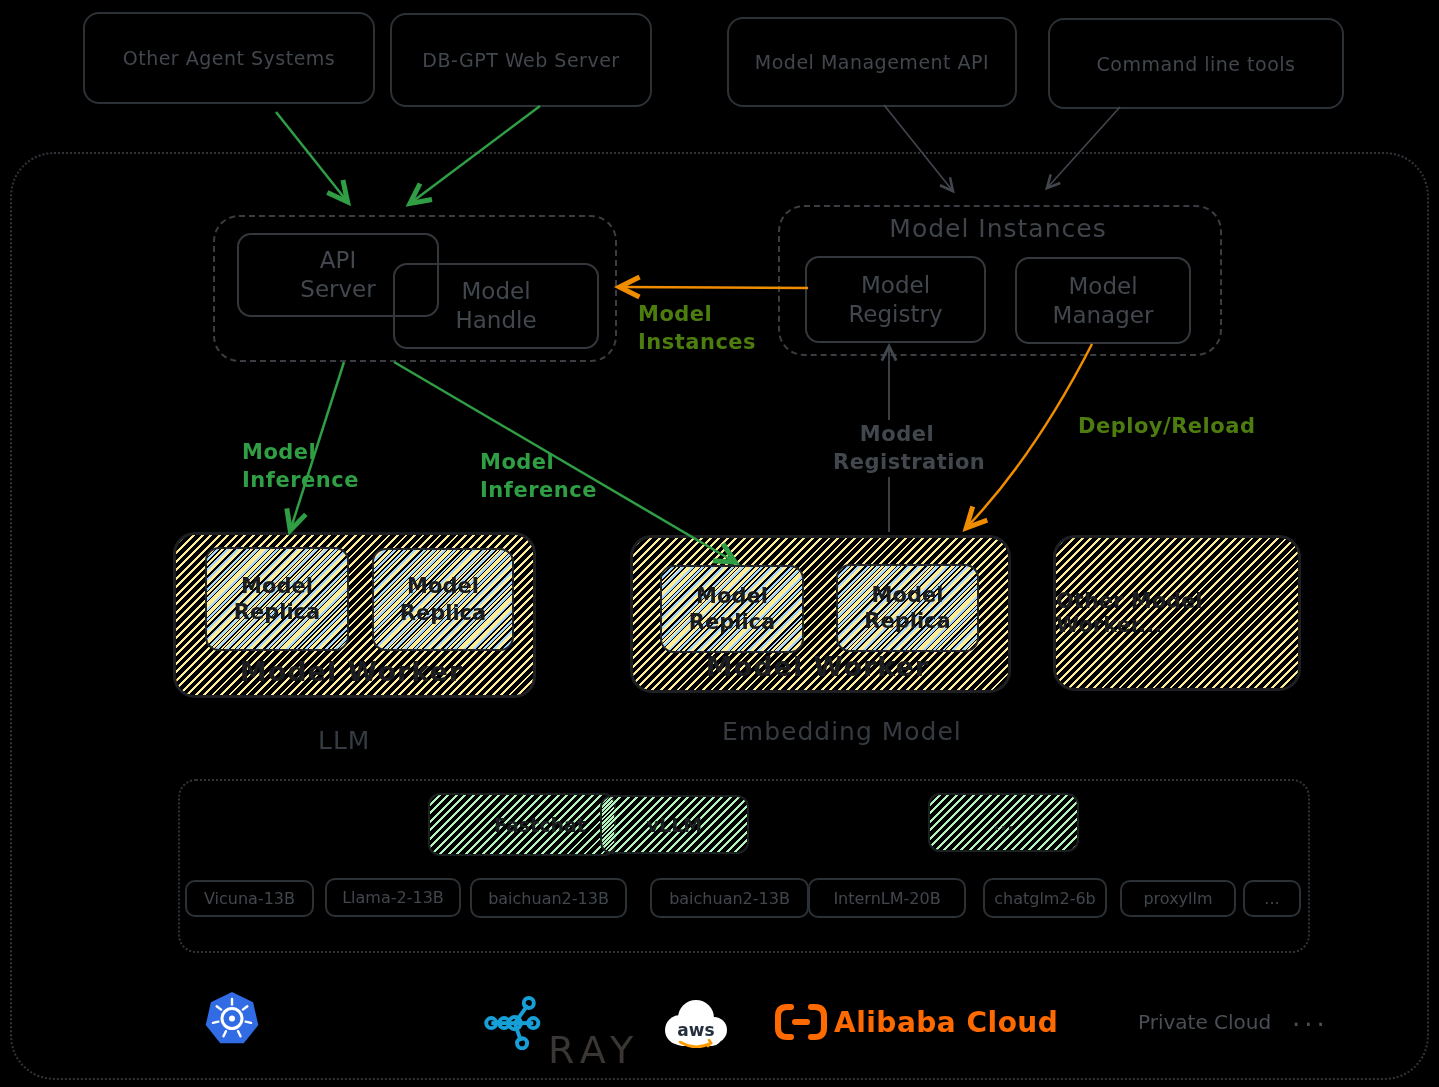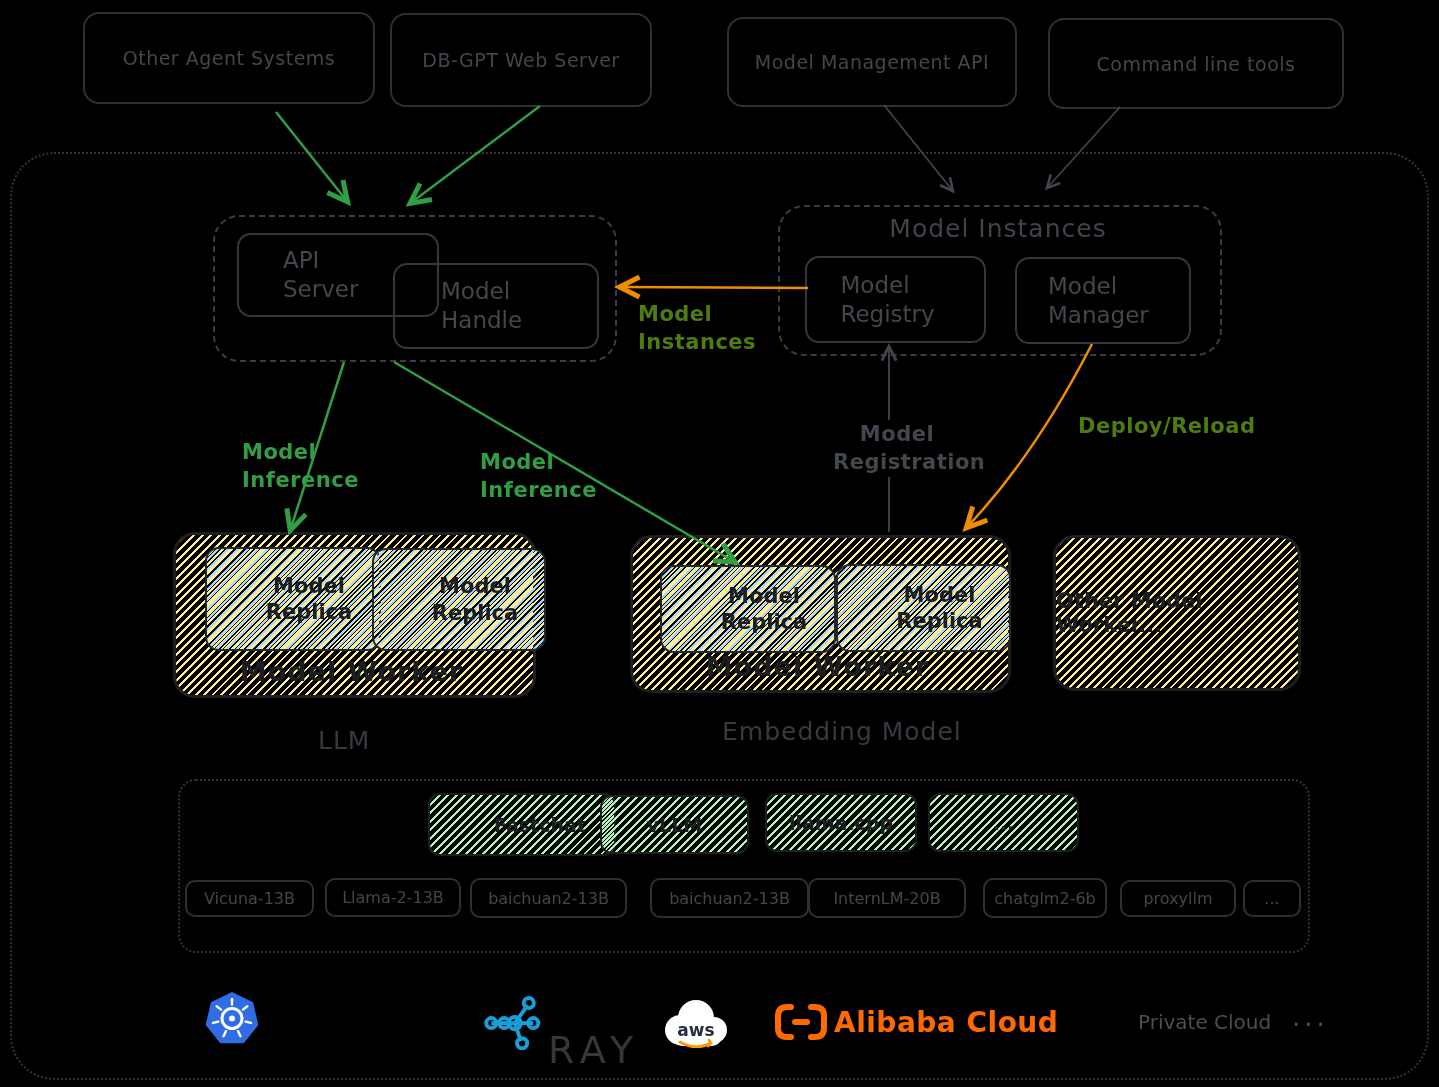--- a/index.html
+++ b/index.html
@@ -4,34 +4,34 @@
 <style>
   html,body{margin:0;padding:0;background:#000;}
   #canvas{position:relative;width:1439px;height:1087px;background:#000;overflow:hidden;
           font-family:"DejaVu Sans",sans-serif;}
   .abs{position:absolute;}
   
   .gbox{position:absolute;border:2px solid #2c3136;border-radius:16px;
         display:flex;align-items:center;justify-content:center;text-align:center;
         color:#42474d;font-size:19px;letter-spacing:.5px;}
   .inner{position:absolute;border:2px solid #34383d;border-radius:14px;
-         display:flex;align-items:center;justify-content:center;
+         display:flex;align-items:center;justify-content:center;text-align:center;
          color:#42474d;font-size:23px;line-height:1.25;}
   .dashed{position:absolute;border:2px dashed #3a3e43;border-radius:26px;}
   .dotted{position:absolute;border:2px dotted #303439;}
   
   .hatch-y{background-image:repeating-linear-gradient(135deg,#ffec99 0 2px,transparent 2px 6px);}
   .hatch-by{background-image:
       repeating-linear-gradient(135deg,#a5d8ff 0 2px,transparent 2px 7px),
       repeating-linear-gradient(135deg,transparent 0 3px,#ffec99 3px 5px,transparent 5px 7px);}
   .hatch-g{background-image:repeating-linear-gradient(135deg,#b2f2bb 0 2px,transparent 2px 6px);}
   .worker{position:absolute;border:3px solid #1d1f22;border-radius:22px;}
   .replica{position:absolute;border:2.5px solid #23262a;border-radius:14px;
            display:flex;align-items:center;justify-content:center;text-align:center;
-           color:#1b1d20;font-size:21px;line-height:1.25;font-weight:600;padding-left:32px;}
+           color:#1b1d20;font-size:21px;line-height:1.25;font-weight:600;}
   .worker-label{position:absolute;text-align:center;color:#1b1d20;font-size:27px;font-weight:600;letter-spacing:1px;}
   .caption{position:absolute;color:#363b41;font-size:25px;letter-spacing:1px;}
   .fw{position:absolute;border:2.5px solid #1d2023;border-radius:12px;
       display:flex;align-items:center;justify-content:center;
       color:#1b1d20;font-size:19px;font-weight:600;}
   .pill{position:absolute;border:2px solid #2c3136;border-radius:10px;
         display:flex;align-items:center;justify-content:center;
         color:#42474d;font-size:16px;}
   .edge-label{position:absolute;font-size:21px;line-height:1.35;letter-spacing:.5px;font-weight:600;}
   .green-t{color:#2f9e44;}
@@ -105,23 +105,20 @@
   </div>
 
   <div class="dotted" style="left:178px;top:779px;width:1128px;height:170px;border-radius:18px;"></div>
 
   <div class="fw hatch-g" style="left:428px;top:793px;width:148px;height:59px;padding-left:36px;">
     <span>Fastchat</span>
   </div>
   <div class="fw hatch-g" style="left:600px;top:795px;width:145px;height:55px;">
     <span>vLLM</span>
   </div>
-  <div class="fw hatch-g" style="left:765px;top:793px;width:148px;height:55px;">
-    <span>llama.cpp</span>
-  </div>
   <div class="fw hatch-g" style="left:928px;top:793px;width:147px;height:55px;">
     <span>...</span>
   </div>
 
   <div class="pill" style="left:185px;top:880px;width:125px;height:33px;">
       <span>Vicuna-13B</span>
     </div>
   <div class="pill" style="left:325px;top:878px;width:132px;height:35px;">
       <span>Llama-2-13B</span>
     </div>

